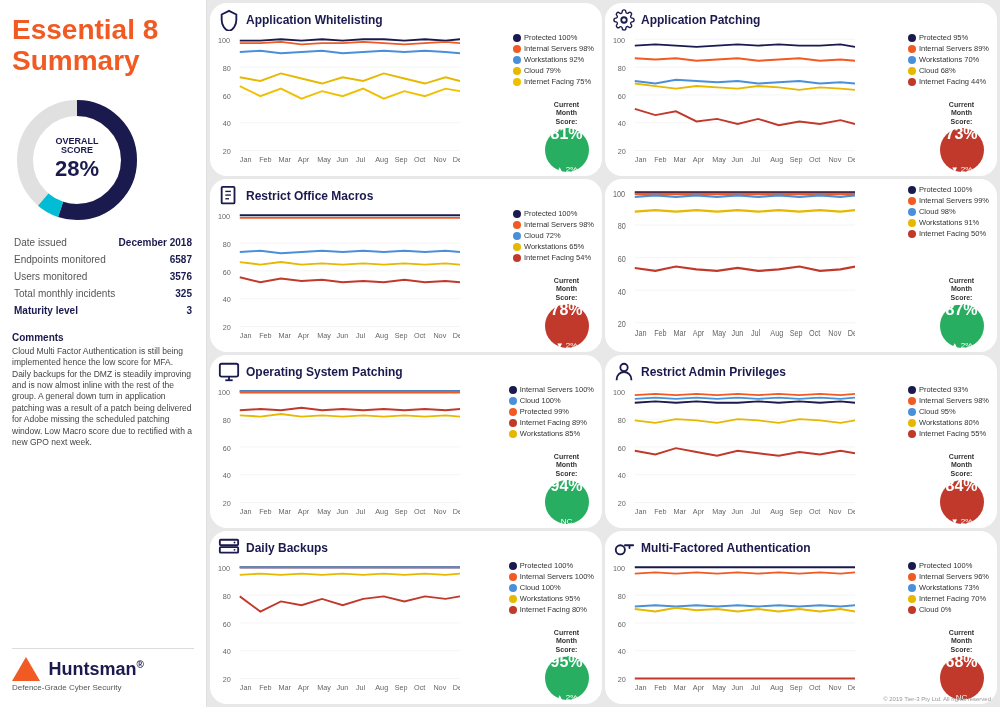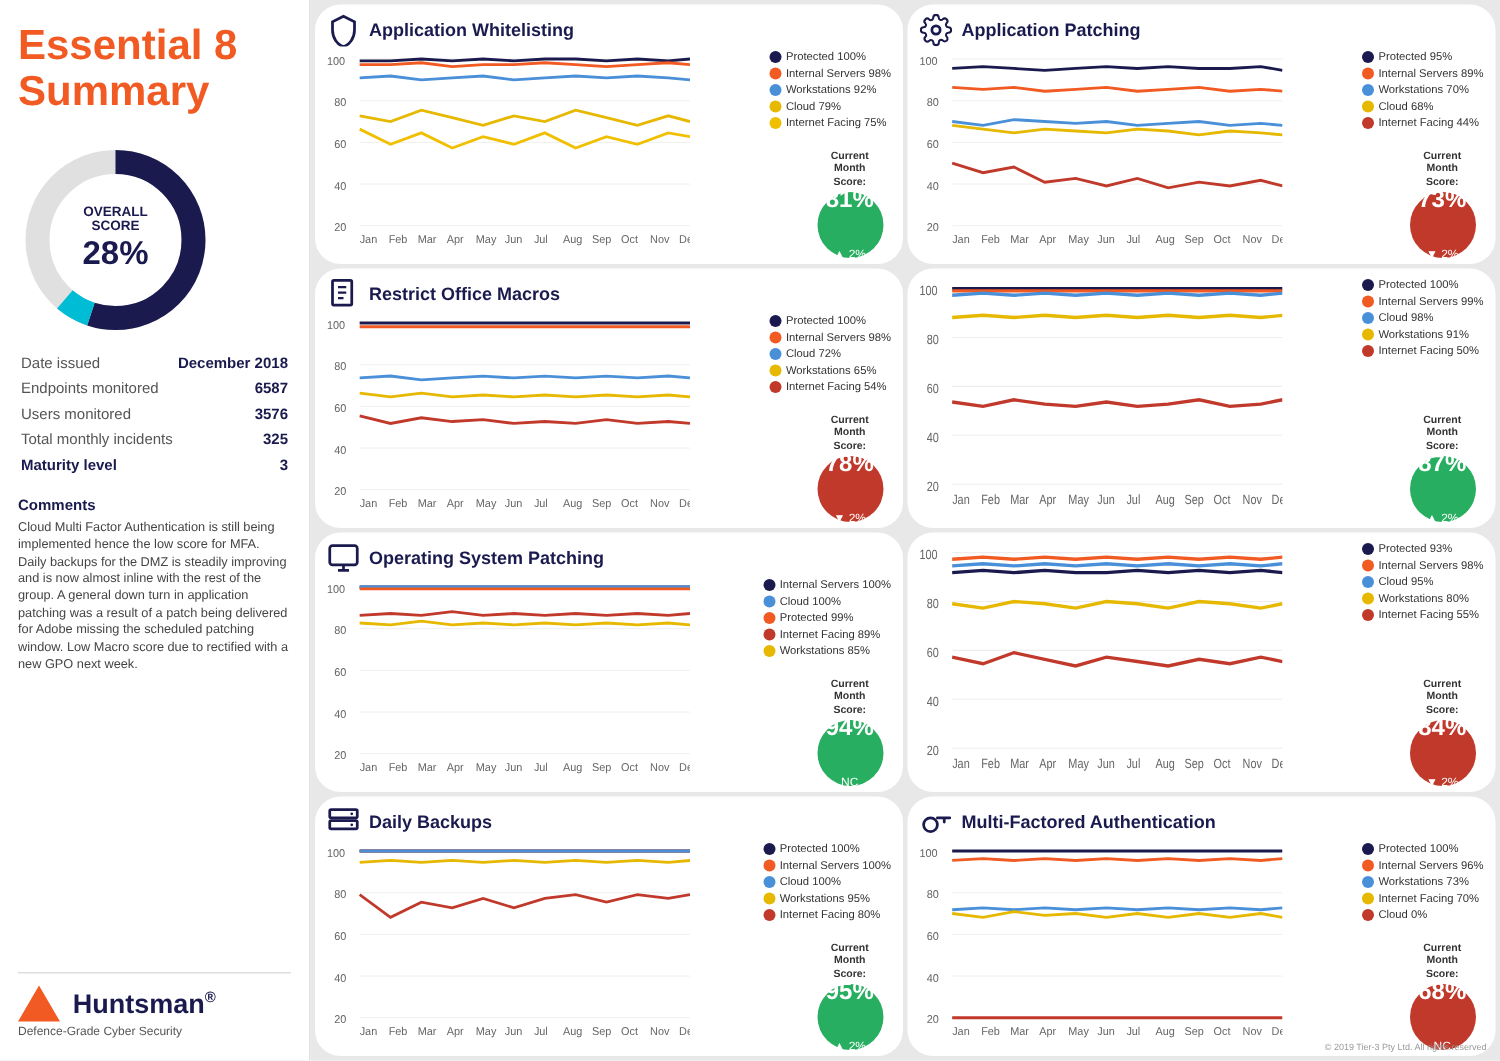--- a/index.html
+++ b/index.html
@@ -654,20 +654,27 @@
             <div class="score-circle green">
               <div class="score-num">94%</div>
               <div class="score-change">NC</div>
             </div>
           </div>
         </div>
       </div>
     </div>
 
     <div class="chart-card">
+      <div class="chart-header">
+        <svg class="chart-icon" viewBox="0 0 24 24">
+          <circle cx="12" cy="7" r="4" fill="none" stroke="#1a1a4e" stroke-width="2"></circle>
+          <path d="M4 21v-1a8 8 0 0116 0v1" fill="none" stroke="#1a1a4e" stroke-width="2"></path>
+        </svg>
+        <div class="chart-title">Restrict Admin Privileges</div>
+      </div>
       <div class="chart-body">
         <div class="chart-svg-area">
           <svg viewBox="0 0 200 110" preserveAspectRatio="none" style="width:100%;height:100%;">
             <text x="0" y="8" class="axis-label">100</text>
             <text x="4" y="30" class="axis-label">80</text>
             <text x="4" y="52" class="axis-label">60</text>
             <text x="4" y="74" class="axis-label">40</text>
             <text x="4" y="96" class="axis-label">20</text>
             <line x1="18" y1="5" x2="200" y2="5" stroke="#eee" stroke-width="0.5"></line>
             <line x1="18" y1="27" x2="200" y2="27" stroke="#eee" stroke-width="0.5"></line>

